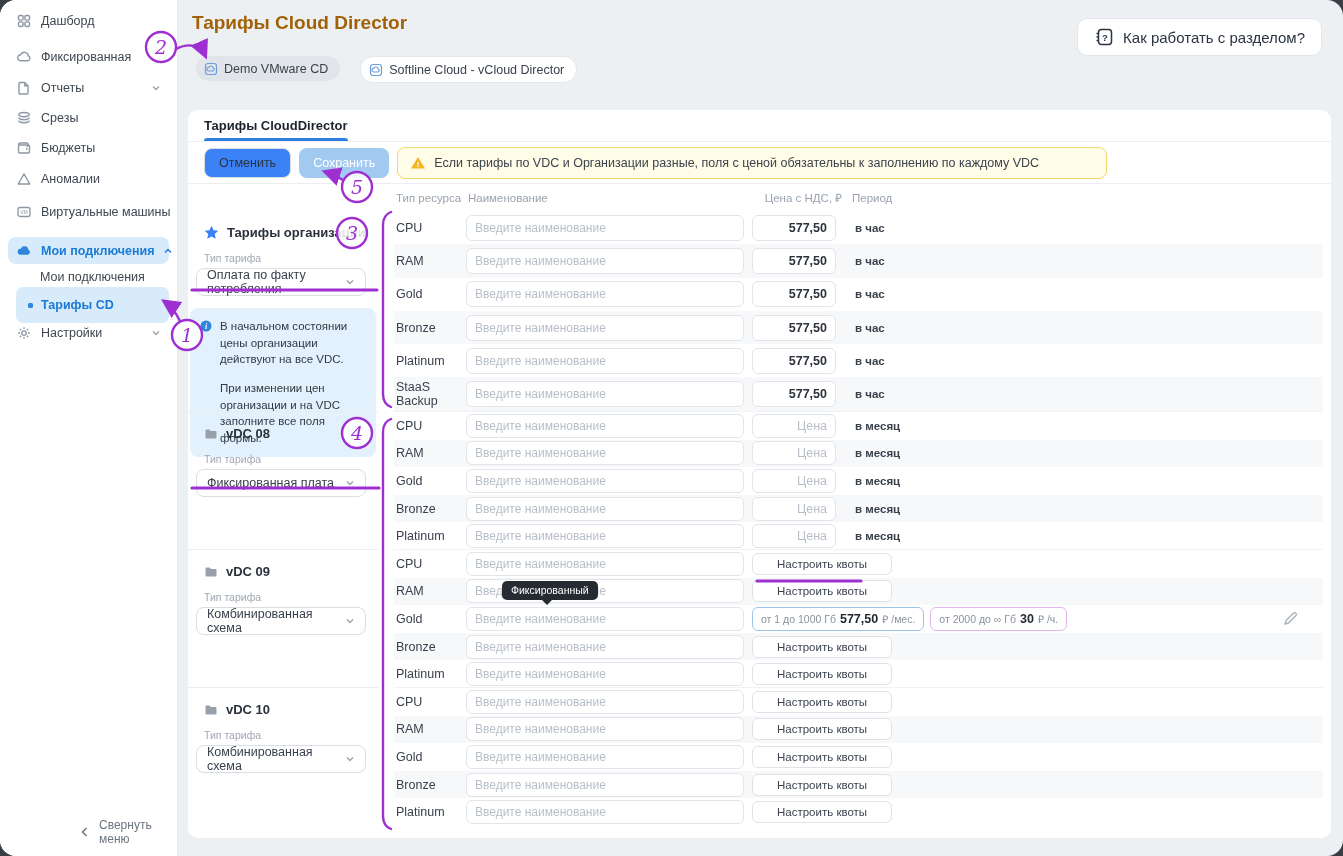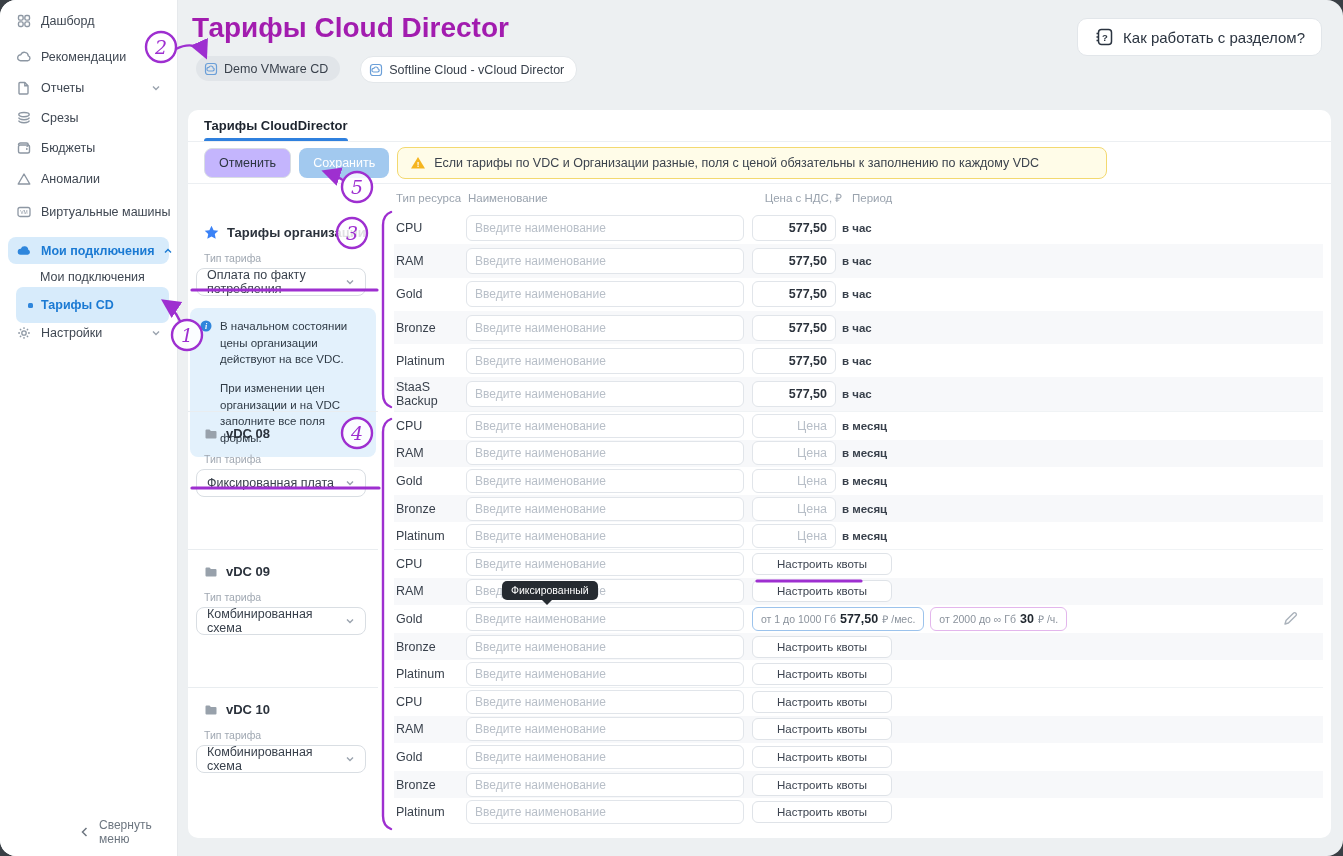--- a/index.html
+++ b/index.html
@@ -9,34 +9,34 @@
   .sitem{position:absolute;left:8px;right:8px;height:26px;display:flex;align-items:center;gap:9px;padding:0 8px;border-radius:8px;font-size:12.5px;color:#3f4752;}
   .sitem .lbl{white-space:nowrap;}
   .sitem .chev{margin-left:auto;}
   .sitem.active{background:#d7ebfb;color:#1b7ad3;font-weight:bold;}
   .ssub{position:absolute;left:16px;right:8px;height:22px;display:flex;align-items:center;gap:8px;padding:0 8px;border-radius:7px;font-size:12.5px;color:#3f4752;}
   .ssub.selected{background:#d7ebfb;color:#1b7ad3;font-weight:bold;}
   .bullet{width:5px;height:5px;border-radius:1.5px;background:#2f86dc;flex:none;}
   .collapse{position:absolute;left:80px;bottom:10px;display:flex;align-items:center;gap:10px;font-size:12px;color:#6d7680;}
   .icon{flex:none;display:inline-flex;}
   
-  .page-title{position:absolute;left:192px;top:12px;font-size:28px;font-weight:bold;color:#a21caf;z-index:1;}
+  .page-title{position:absolute;left:192px;top:12px;font-size:19px;font-weight:bold;color:#a16207;z-index:1;}
   .chips{position:absolute;left:196px;top:56px;display:flex;gap:20px;z-index:1;}
   .chip-conn{display:inline-flex;align-items:center;gap:6px;height:25px;padding:0 12px 0 8px;border-radius:13px;font-size:12.5px;color:#39414c;}
   .chip-conn.sel{background:#e1e5e9;}
   .chip-conn.plain{background:#fff;border:1px solid #e3e7ea;}
   .help-btn{position:absolute;right:21px;top:18px;height:38px;display:flex;align-items:center;gap:9px;padding:0 16px;background:#fff;border:1px solid #e2e6ea;border-radius:10px;font-size:15px;color:#2b3440;z-index:1;}
   
   .card{position:absolute;left:188px;top:110px;width:1143px;height:728px;background:#fff;border-radius:10px;z-index:1;}
   .tabs{display:flex;gap:28px;height:31px;align-items:center;padding:0 16px;border-bottom:1px solid #eceff2;}
   .tab{font-size:13px;color:#a6aeb9;position:relative;height:100%;display:flex;align-items:center;}
   .tab.active{color:#1d242e;font-weight:bold;}
   .tab.active::after{content:"";position:absolute;left:0;right:0;bottom:0;height:3px;border-radius:3px 3px 0 0;background:#2f80de;}
   .actions{display:flex;align-items:center;gap:8px;height:41px;padding:0 16px;border-bottom:1px solid #eceff2;}
-  .btn-cancel{height:30px;padding:0 14px;background:#c4b5fd;border:1px solid #d8dde3;border-radius:8px;font-size:12.5px;color:#2b3440;}
+  .btn-cancel{height:30px;padding:0 14px;background:#3b82f6;border:1px solid #d8dde3;border-radius:8px;font-size:12.5px;color:#2b3440;}
   .btn-save{height:30px;padding:0 14px;background:#a2c9ef;border:none;border-radius:8px;font-size:12.5px;color:#fff;}
   .warn{flex:0 0 auto;display:flex;align-items:center;gap:8px;height:30px;padding:0 12px;background:#fffce8;border:1px solid #f3d970;border-radius:8px;font-size:12.5px;color:#3c434d;width:684px;}
   
   .thead{display:flex;align-items:center;height:27px;margin-left:206px;margin-right:8px;font-size:11.5px;color:#9aa3ae;}
   .thead .h-res{width:72px;padding-left:2px;}
   .thead .h-name{width:282px;margin-right:8px;}
   .thead .h-price{width:84px;text-align:right;}
   .thead .h-period{margin-left:10px;}
   .sec{display:flex;}
   .panel{width:190px;flex:none;position:relative;}
@@ -47,21 +47,21 @@
   .sec0 .trow{height:33.3px;}
   .secN .trow{height:27.6px;}
   .trow:nth-child(even){background:#f7f8fa;}
   .res{width:70px;font-size:12.5px;color:#39414c;flex:none;}
   .name-in{width:260px;height:22px;flex:none;border:1px solid #e1e5ea;border-radius:6px;padding:0 8px;font-size:12px;color:#333;background:#fff;}
   .sec0 .name-in{height:24px;}
   input::placeholder{color:#b8bfc8;}
   .price-in{width:66px;height:22px;flex:none;margin-left:8px;border:1px solid #e1e5ea;border-radius:6px;padding:0 8px;font-size:12.5px;font-weight:bold;color:#2b323c;text-align:right;background:#fff;}
   .sec0 .price-in{height:24px;}
   .price-in::placeholder{font-weight:normal;}
-  .period{margin-left:6px;font-size:11.5px;font-weight:bold;color:#39414c;}
+  .period{margin-left:19px;font-size:11.5px;font-weight:bold;color:#39414c;}
   .quota-btn{height:22px;margin-left:8px;padding:0 24px;background:#fff;border:1px solid #dfe3e8;border-radius:6px;font-size:11.5px;color:#3c4450;white-space:nowrap;}
   .chipset{display:flex;align-items:center;gap:6px;margin-left:8px;}
   .qchip{display:inline-flex;align-items:center;gap:4px;height:22px;padding:0 8px;border-radius:6px;background:#fff;white-space:nowrap;}
   .qchip.blue{border:1px solid #9cc3ec;}
   .qchip.pink{border:1px solid #e3b6ec;}
   .chip-range,.chip-unit{font-size:10.5px;color:#8a929c;}
   .chip-val{font-size:12.5px;font-weight:bold;color:#1f262e;}
   .pencil{position:absolute;right:24px;top:5px;}
   .tt{position:absolute;left:108px;top:3px;height:19px;display:flex;align-items:center;padding:0 9px;background:#262b31;color:#fff;font-size:10.5px;border-radius:5px;z-index:5;}
   .tt::after{content:"";position:absolute;left:40px;bottom:-5px;border:5px solid transparent;border-top-color:#262b31;border-bottom:none;}
@@ -92,21 +92,21 @@
           </svg>
         </span>
       <span class="lbl">Дашборд</span>
     </div>
     <div class="sitem" style="top:44px">
       <span class="icon">
           <svg width="16" height="16" viewBox="0 0 16 16" fill="none" stroke="#8d97a3" stroke-width="1.4">
             <path d="M4.6,11.8a3,3 0 0 1 0.2,-6 a3.9,3.9 0 0 1 7.5,1 a2.6,2.6 0 0 1 -0.6,5 z" stroke-linejoin="round"></path>
           </svg>
         </span>
-      <span class="lbl">Рекомендации</span>
+      <span class="lbl">Фиксированная</span>
     </div>
     <div class="sitem" style="top:75px">
       <span class="icon">
           <svg width="16" height="16" viewBox="0 0 16 16" fill="none" stroke="#8d97a3" stroke-width="1.4">
             <path d="M4,2.5 h4.8 l3.2,3.2 v7.3 a1,1 0 0 1 -1,1 h-7 a1,1 0 0 1 -1,-1 v-9.5 a1,1 0 0 1 1,-1 z" stroke-linejoin="round"></path>
             <path d="M8.8,2.5 v3.2 h3.2"></path>
           </svg>
         </span>
       <span class="lbl">Отчеты</span>
       <span class="chev icon">

